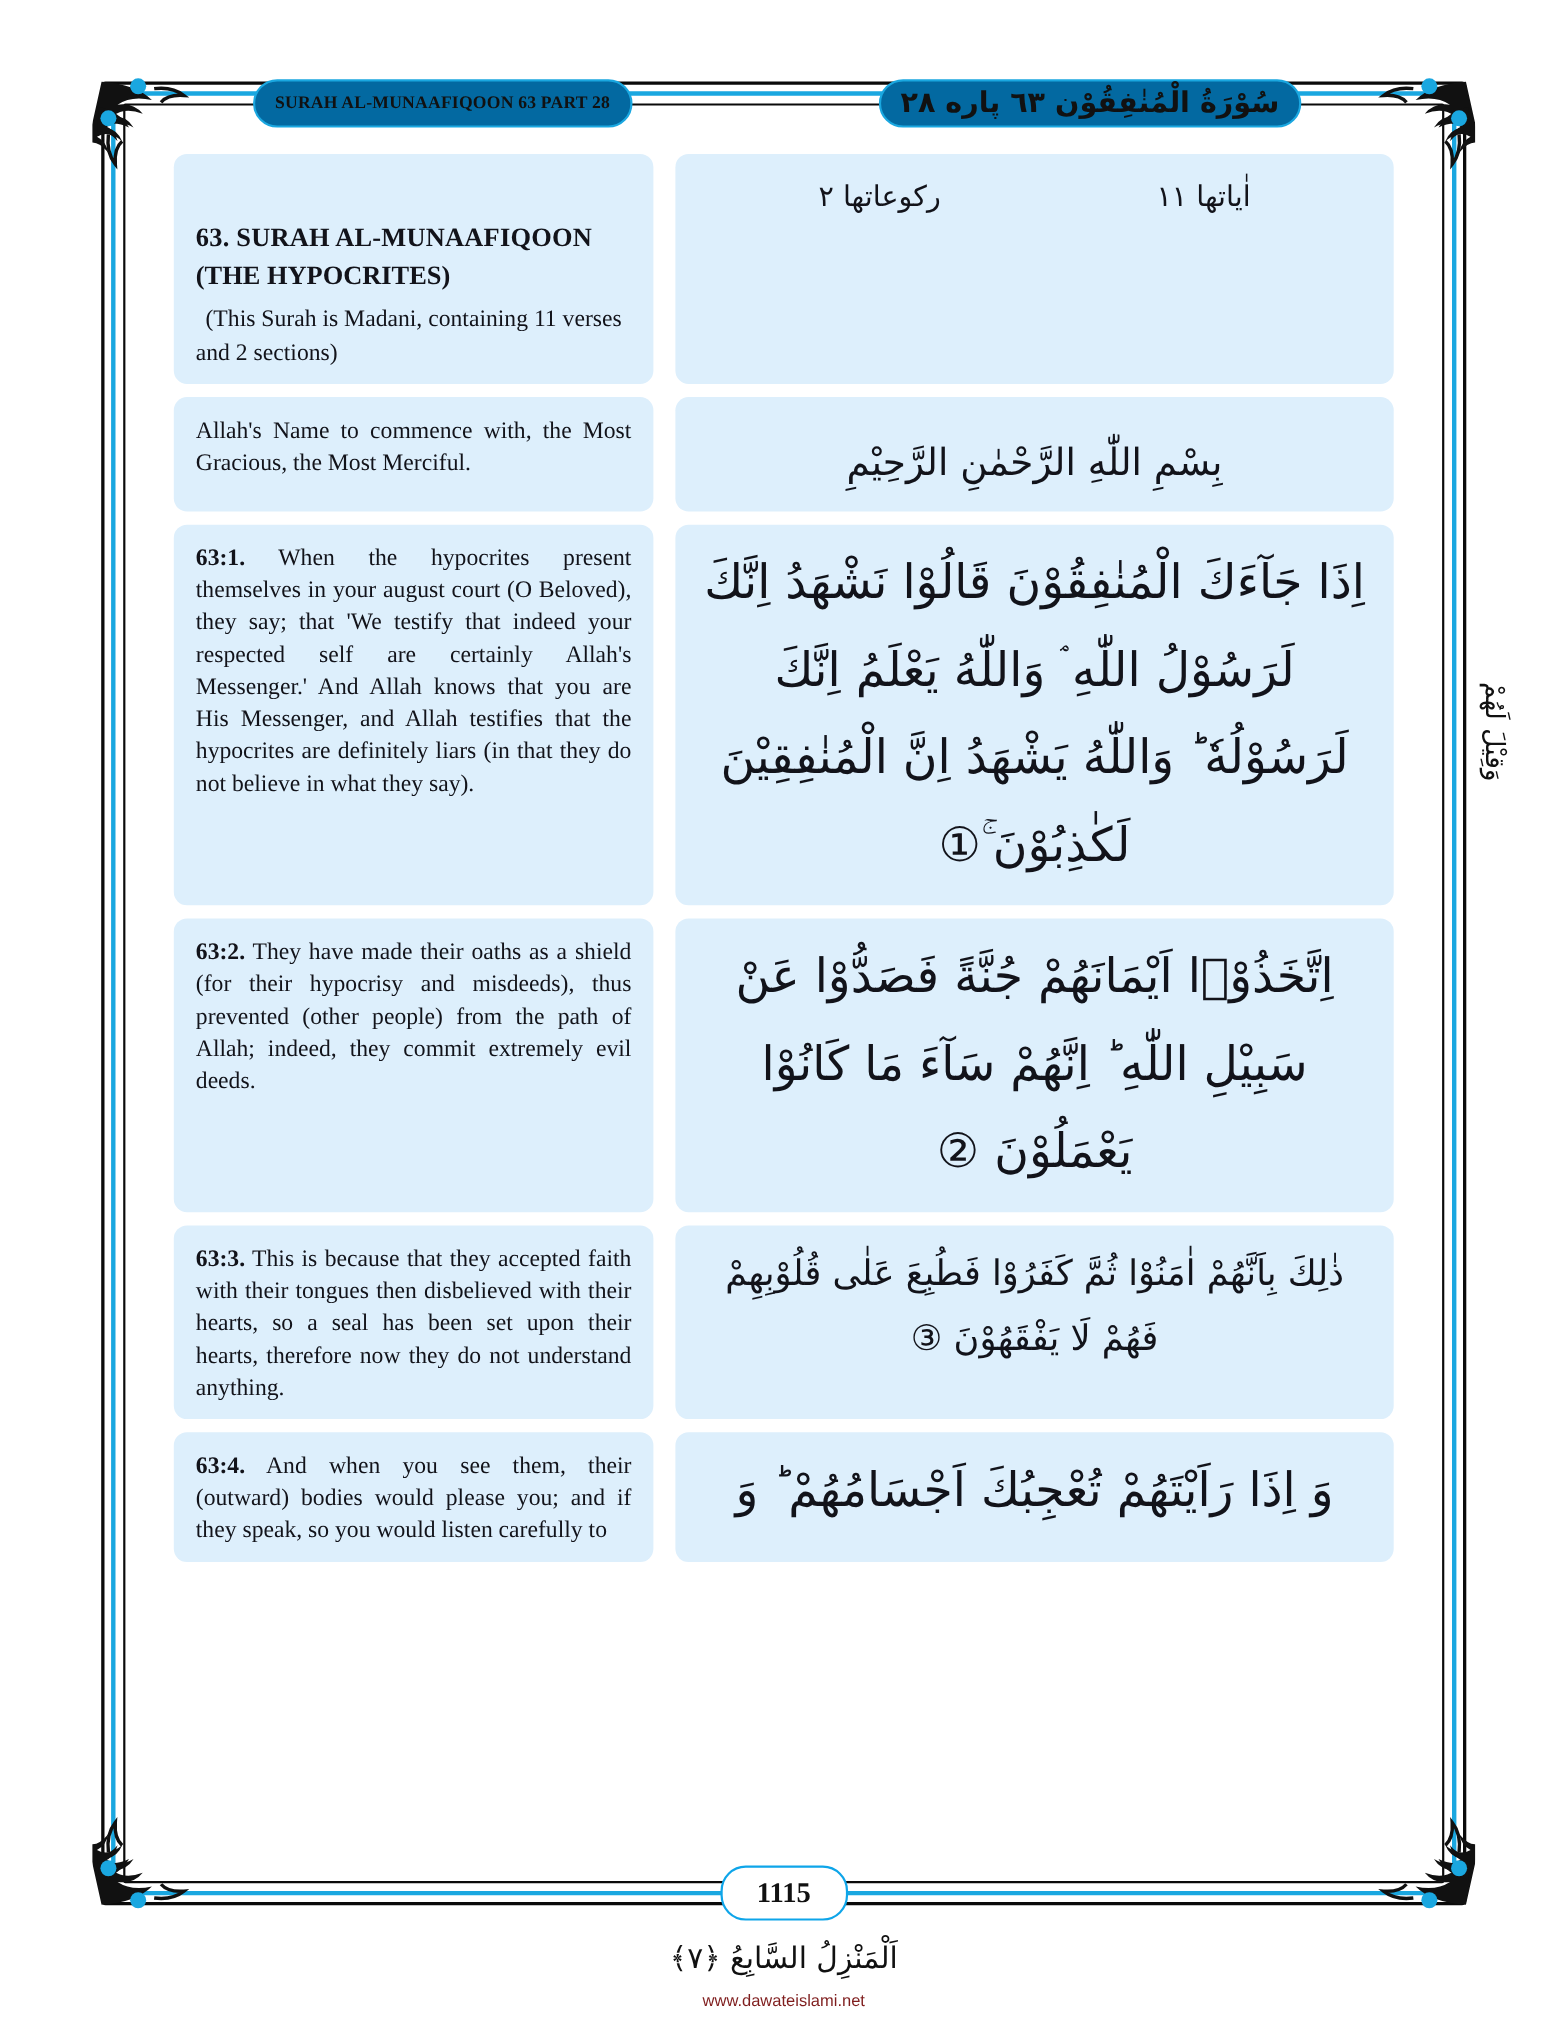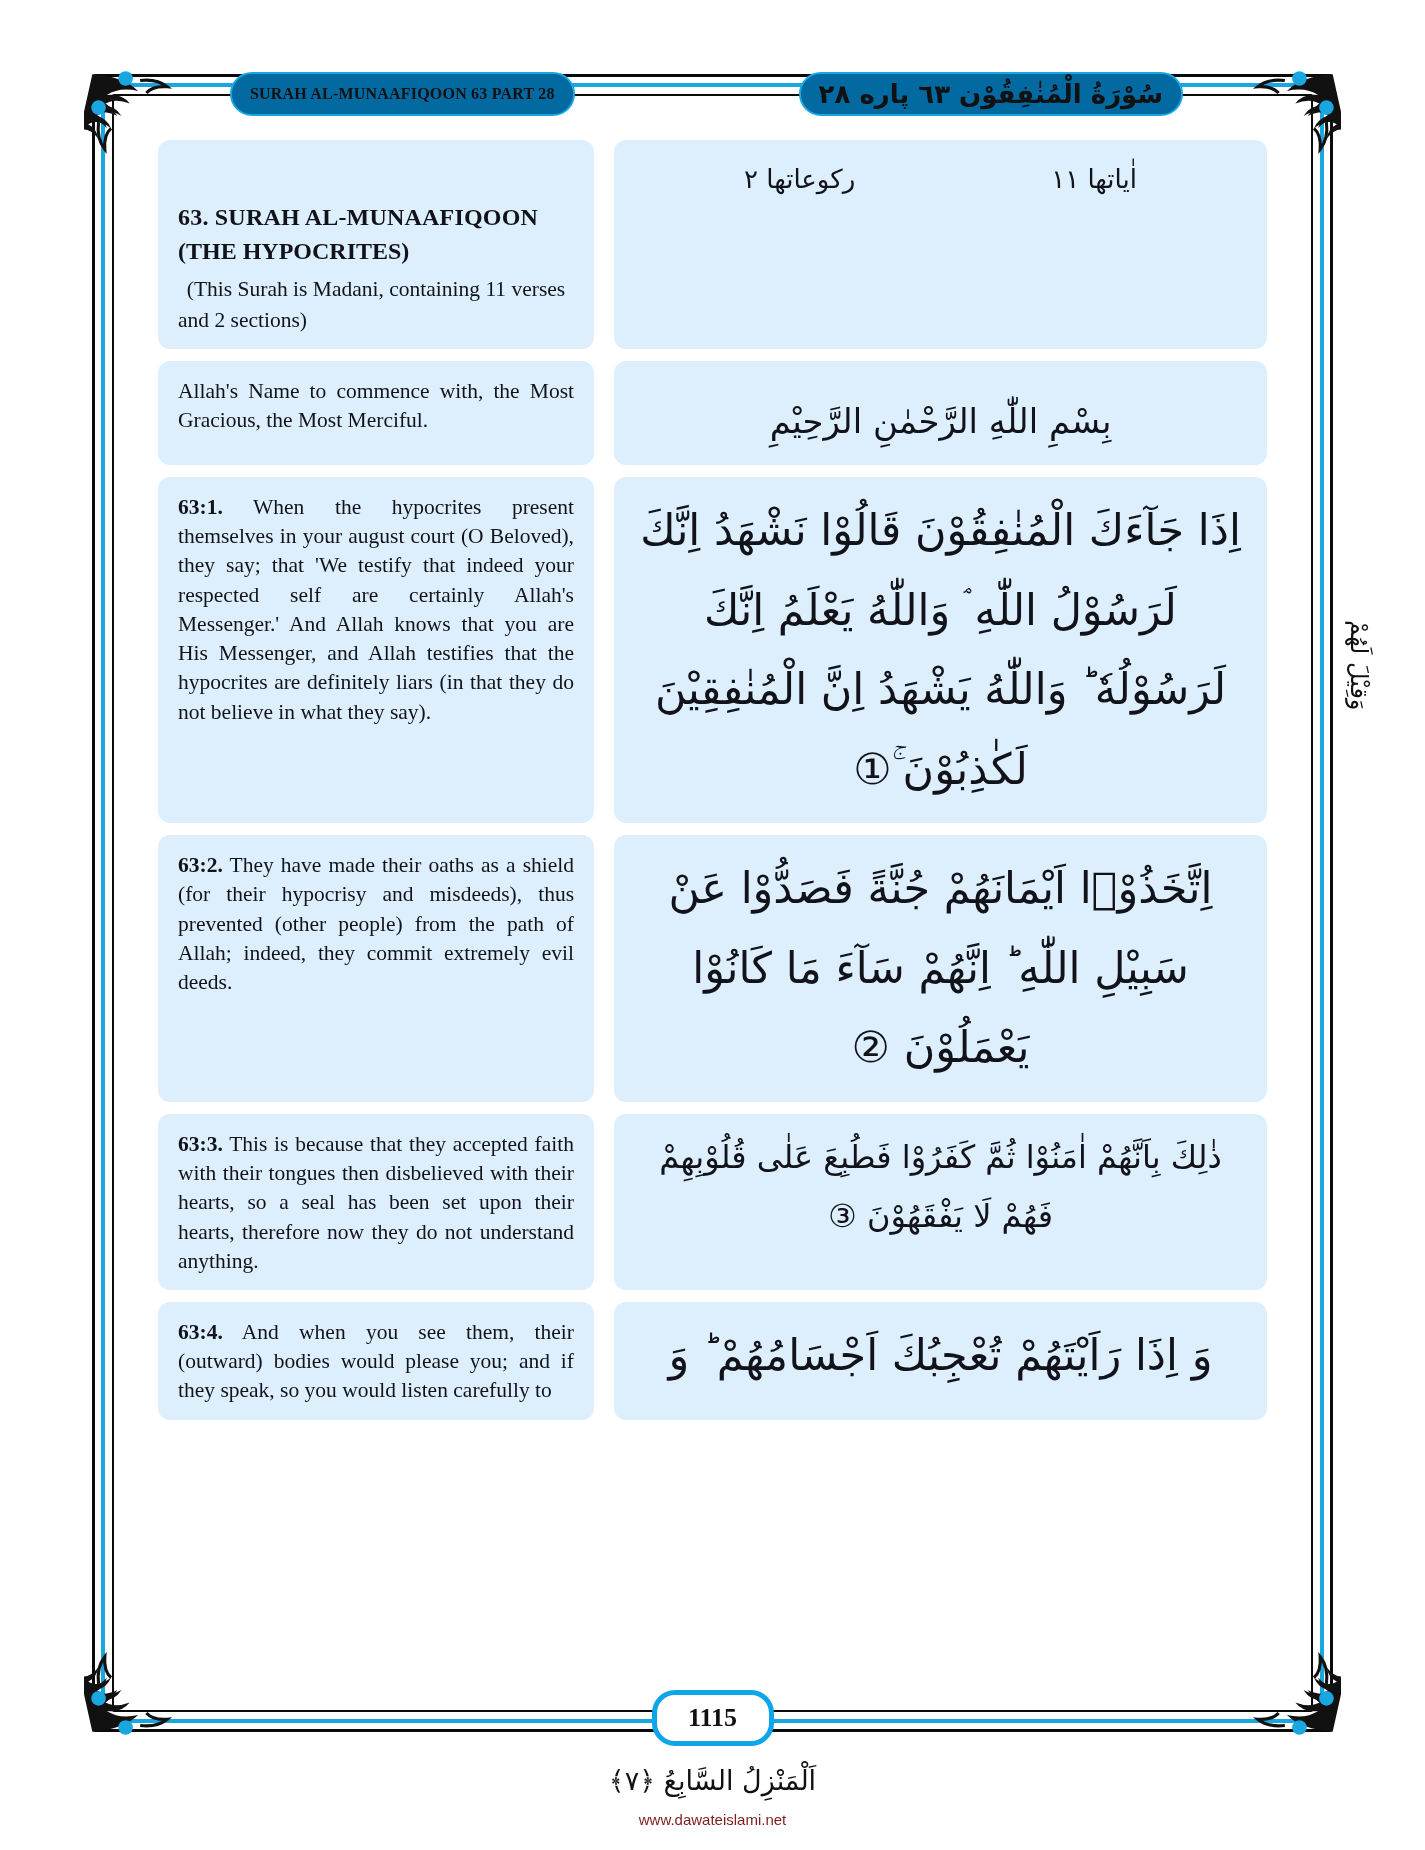--- a/index.html
+++ b/index.html
@@ -198,21 +198,21 @@
 
   
   .page-num-pill {
     position: absolute;
     left: 50%;
     transform: translateX(-50%);
     bottom: 104px;
     min-width: 112px;
     height: 46px;
     background: #ffffff;
-    border: 5px solid #0ea5e9;
+    border: 2px solid #0ea5e9;
     border-radius: 23px;
     display: flex;
     align-items: center;
     justify-content: center;
     font-size: 26px;
     font-weight: bold;
     color: #111;
     font-family: "Liberation Serif", serif;
   }
   .manzil {

